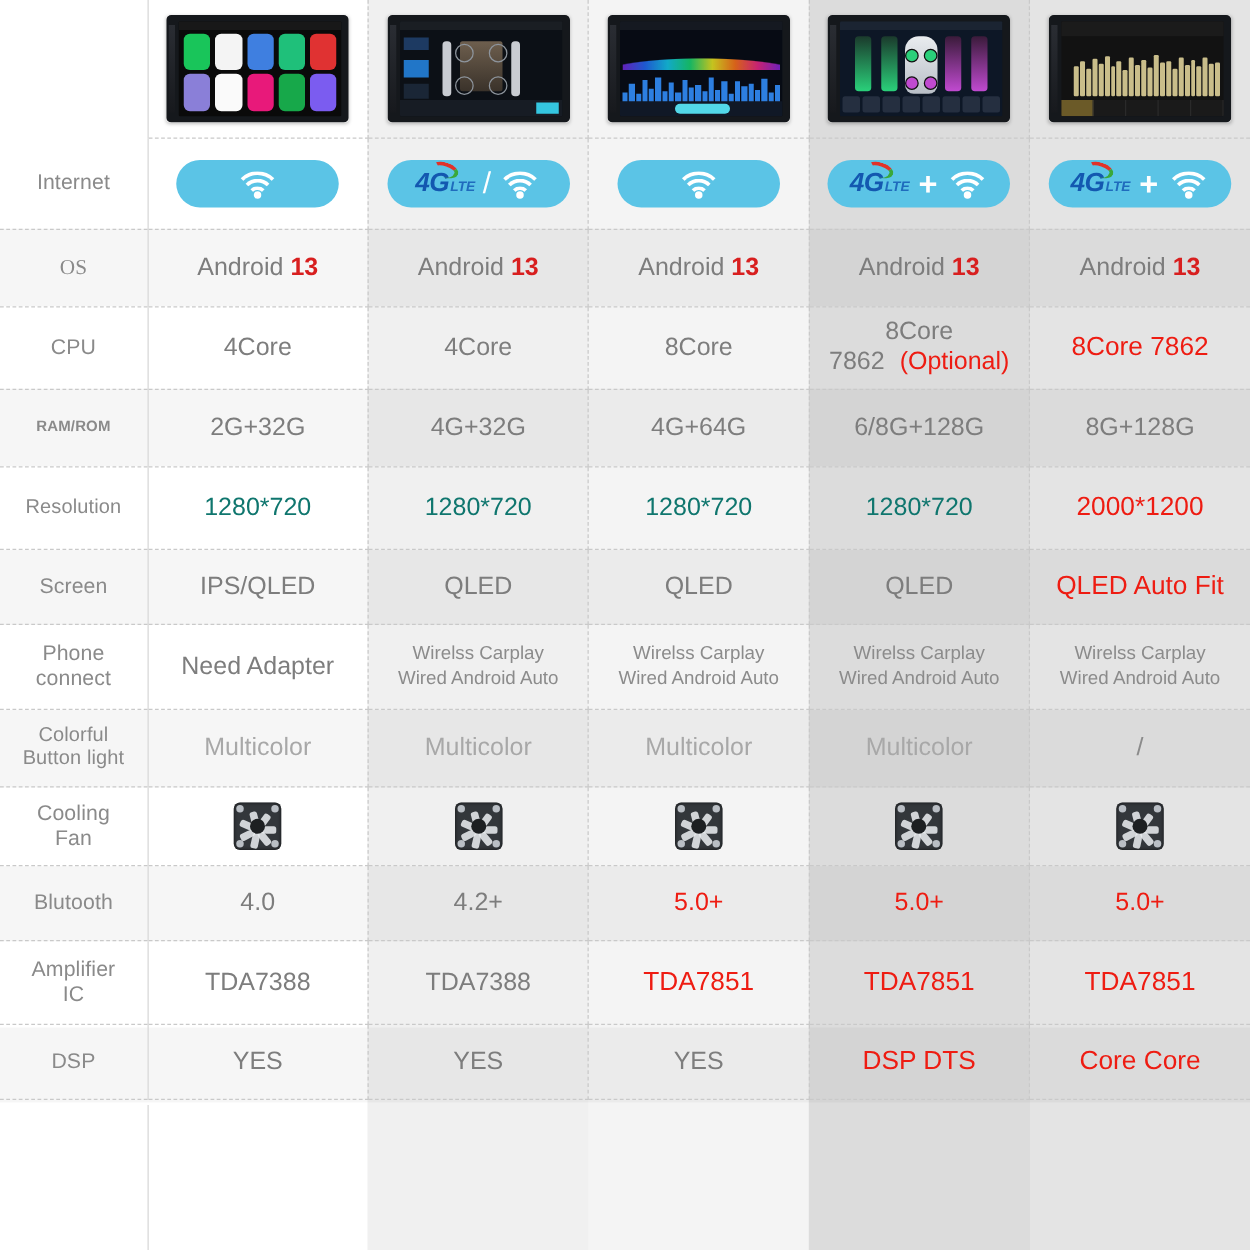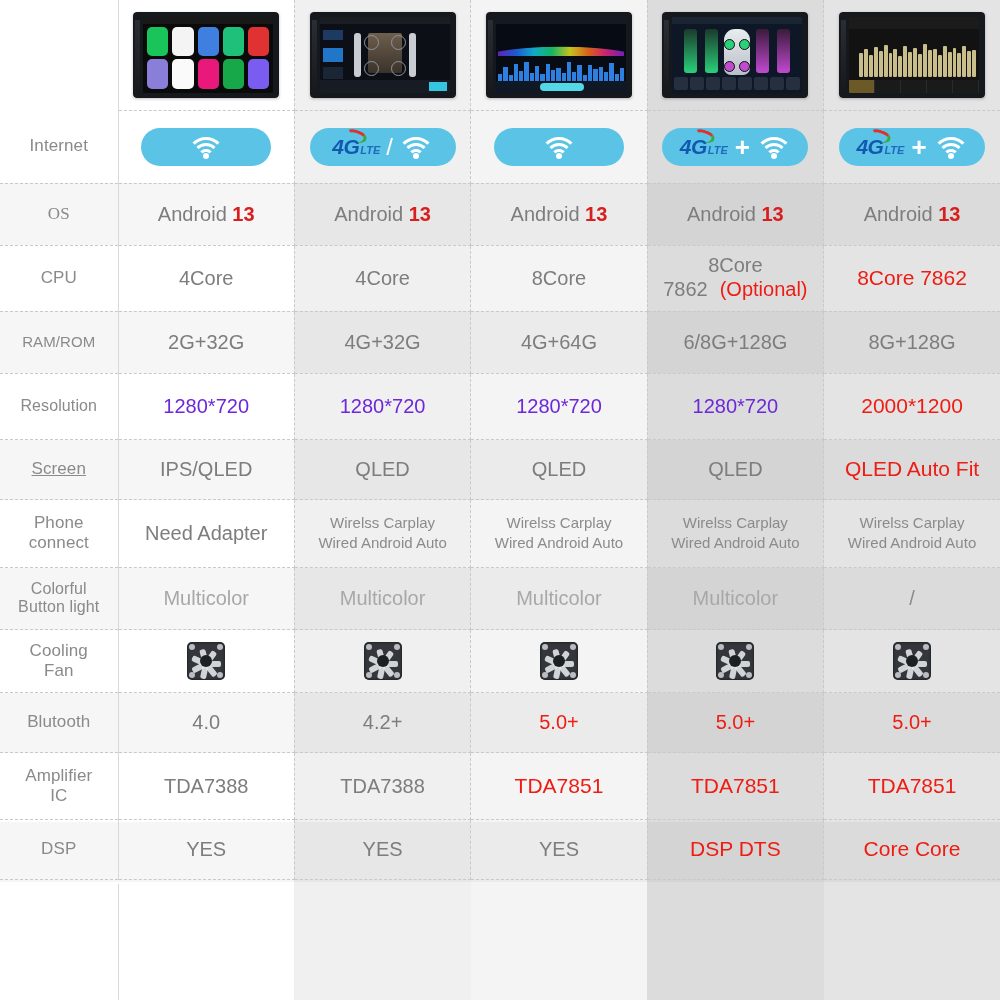--- a/index.html
+++ b/index.html
@@ -50,21 +50,21 @@
     border-bottom:1px dashed #c9c9c9;
     font-size:17px;
     line-height:1.15;
     color:#8a8a8a;
     letter-spacing:.1px;
   }
 
   
   .val{font-size:20px;color:#7d7d7d;line-height:1.2;}
   .val.small{font-size:15px;line-height:1.35;color:#8b8b8b;}
-  .val.blue{color:#6d28d9;font-size:20px;}
+  .val.blue{color:#0f766e;font-size:20px;}
   .val.red{color:#ee1c12;font-size:20px;}
   .val.redbig{color:#ee1c12;font-size:21px;}
   .val.gray-lite{color:#a8a8a8;}
   .val .rednum{color:#d81f1f;font-weight:bold;}
   .val .redpar{color:#ee1c12;margin-left:12px;}
   .val.slash{font-size:20px;color:#8b8b8b;}
 
   
   .thumb-cell{height:110px;}
   .thumb{
@@ -472,39 +472,39 @@
       <td class="cell">
         <div class="val" style="line-height:1.18;">
           <div>8Core</div>
           <div><span>7862</span><span class="redpar">(Optional)</span></div>
         </div>
       </td>
       <td class="cell last"><span class="val redbig">8Core 7862</span></td>
     </tr>
 
     <tr>
-      <td class="cell lbl" style="height:62px;font-size:15px;">RAM/ROM</td>
+      <td class="cell lbl" style="height:62px;font-size:12px;font-weight:bold;">RAM/ROM</td>
       <td class="cell"><span class="val">2G+32G</span></td>
       <td class="cell"><span class="val">4G+32G</span></td>
       <td class="cell"><span class="val">4G+64G</span></td>
       <td class="cell"><span class="val">6/8G+128G</span></td>
       <td class="cell last"><span class="val">8G+128G</span></td>
     </tr>
 
     <tr>
       <td class="cell lbl" style="height:66px;font-size:16px;">Resolution</td>
       <td class="cell"><span class="val blue">1280*720</span></td>
       <td class="cell"><span class="val blue">1280*720</span></td>
       <td class="cell"><span class="val blue">1280*720</span></td>
       <td class="cell"><span class="val blue">1280*720</span></td>
       <td class="cell last"><span class="val redbig">2000*1200</span></td>
     </tr>
 
     <tr>
-      <td class="cell lbl" style="height:60px;text-decoration:underline;">Screen</td>
+      <td class="cell lbl" style="height:60px;">Screen</td>
       <td class="cell"><span class="val">IPS/QLED</span></td>
       <td class="cell"><span class="val">QLED</span></td>
       <td class="cell"><span class="val">QLED</span></td>
       <td class="cell"><span class="val">QLED</span></td>
       <td class="cell last"><span class="val redbig">QLED Auto Fit</span></td>
     </tr>
 
     <tr>
       <td class="cell lbl" style="height:68px;">
         <div>Phone</div>

